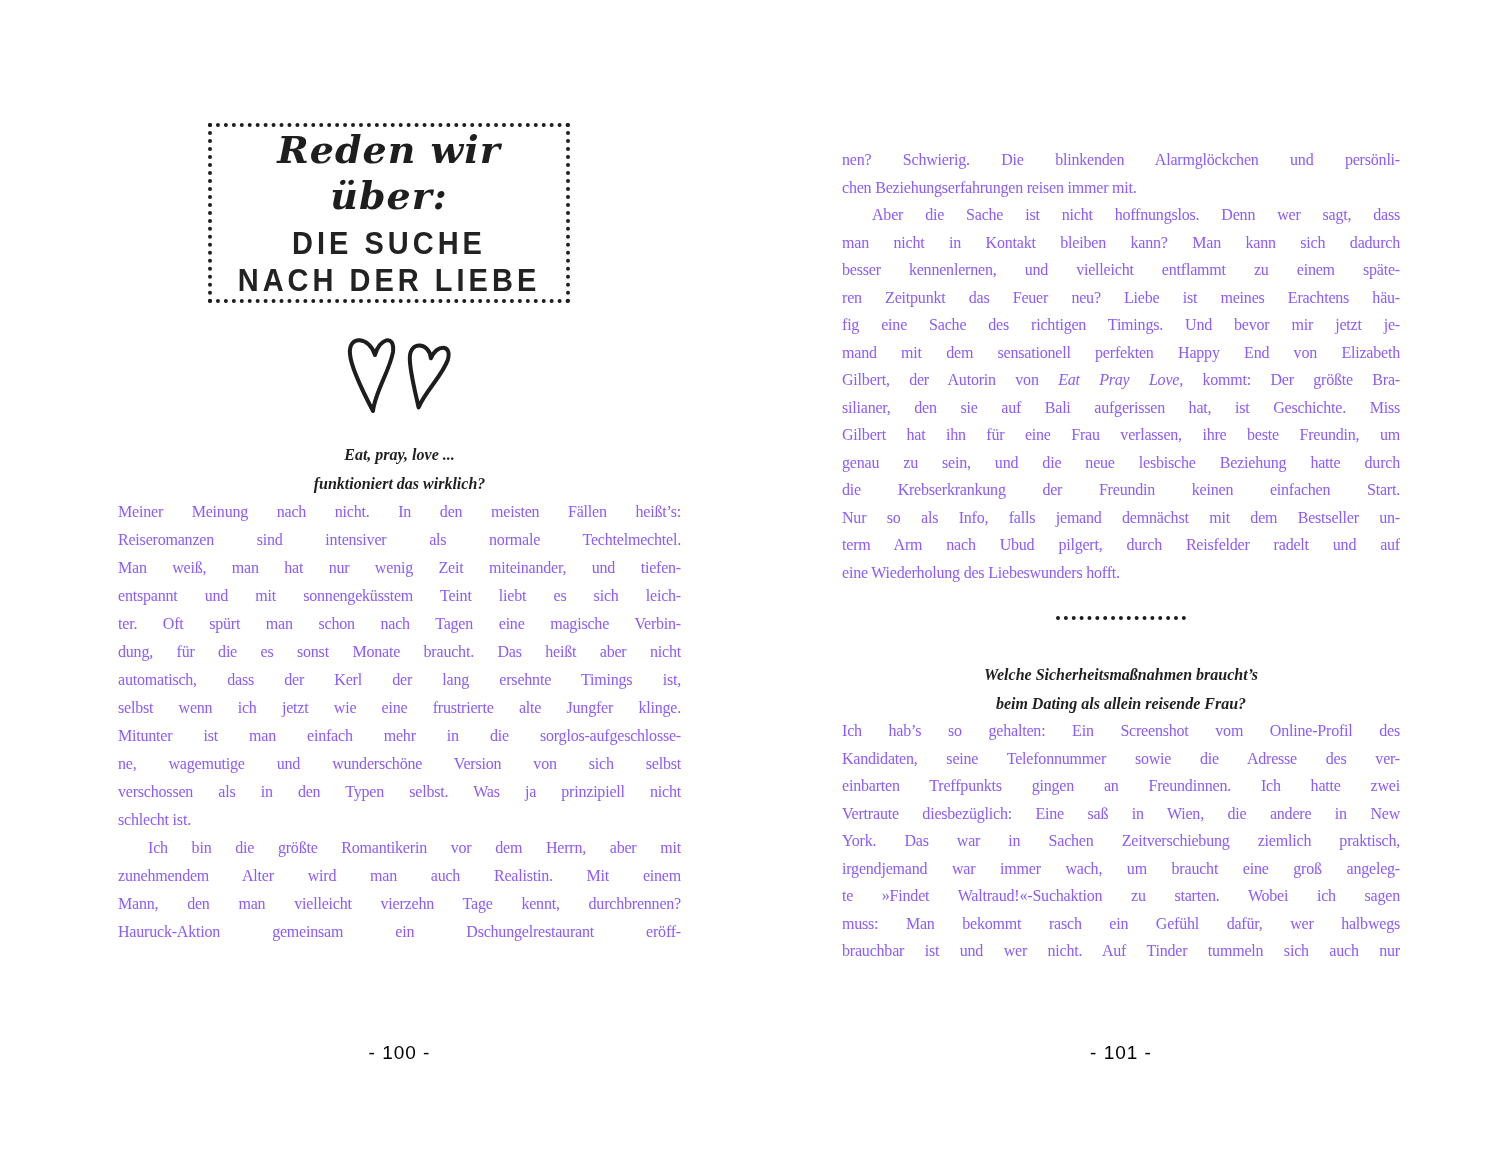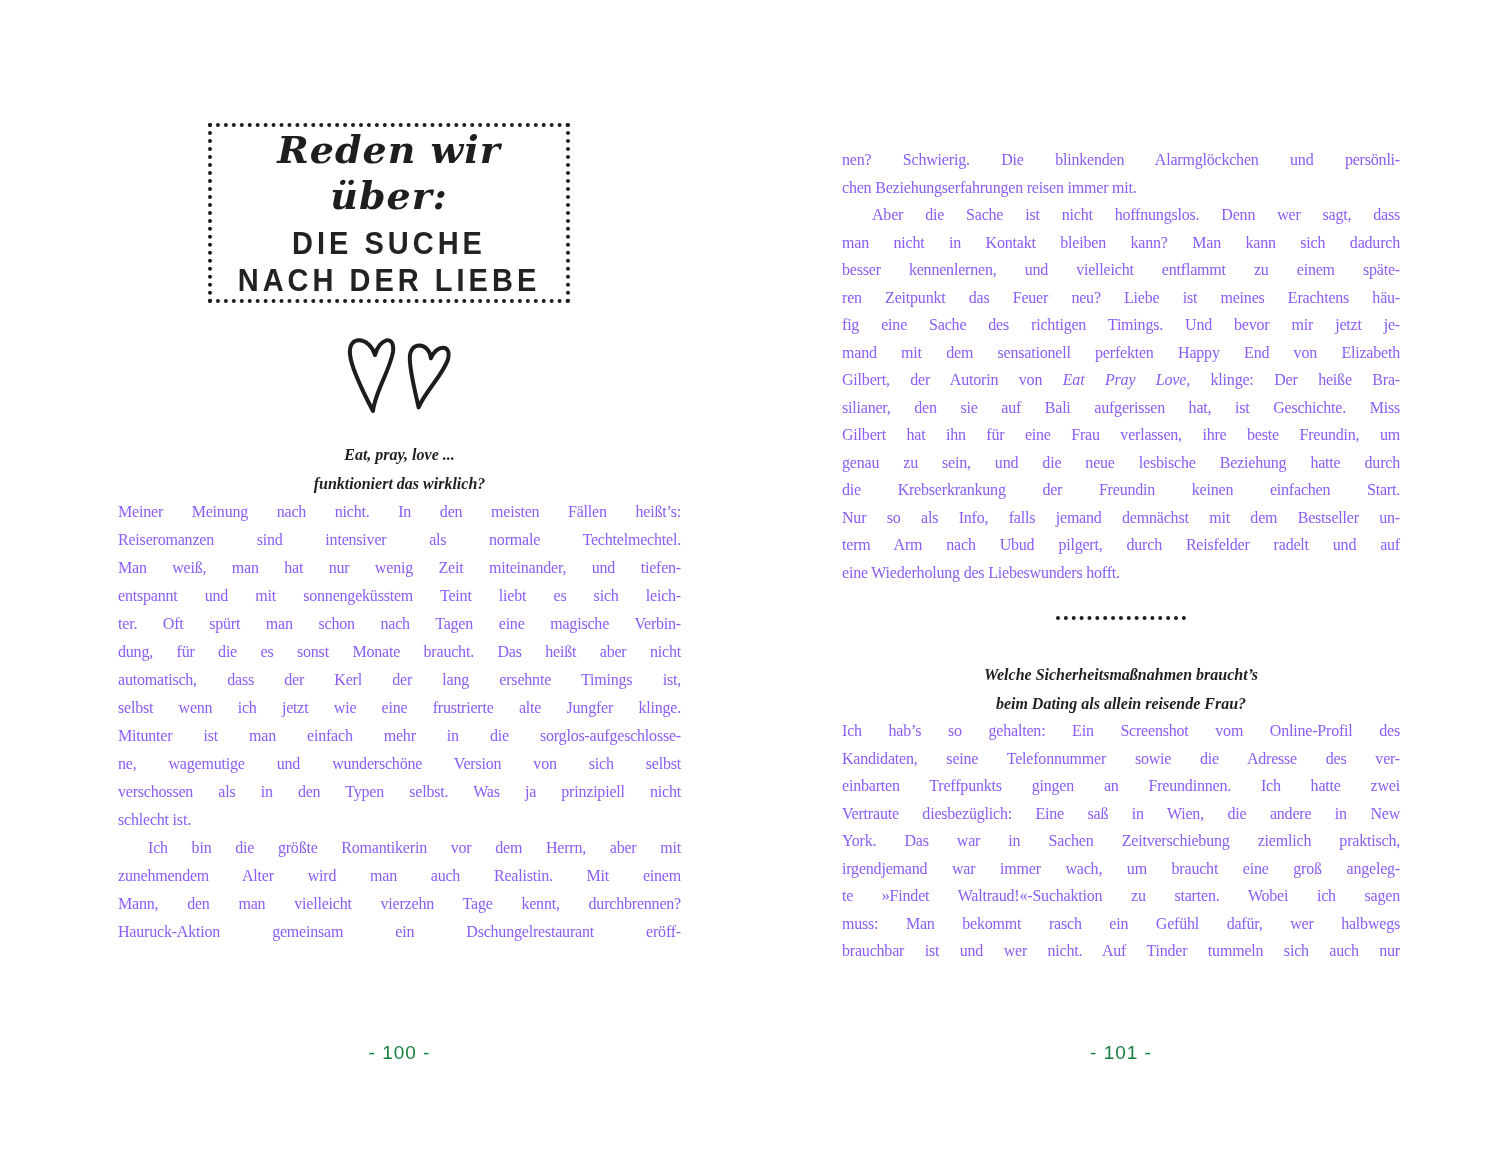--- a/index.html
+++ b/index.html
@@ -67,21 +67,21 @@
   .divider-dots {
     left: 1056px; top: 616px; width: 130px; height: 0;
     border-top: 4px dotted #1d1d1d;
   }
 
   
   .page-number {
     width: 563px; text-align: center;
     font-family: "Liberation Sans", sans-serif;
     font-size: 19px; letter-spacing: 1px;
-    color: #15803d;
+    color: #000000;
   }
   .pn-left  { left: 118px; top: 1042px; }
   .pn-right { left: 842px; top: 1042px; width: 558px; }
 </style>
 </head>
 <body>
 
 <div class="abs chapter-box">
   <div class="chapter-kicker">Reden wir über:</div>
   <div class="chapter-title-line">DIE SUCHE</div>
@@ -121,21 +121,21 @@
 
 <div class="abs body-block body-right1">
     <div class="line"><span>nen? Schwierig. Die blinkenden Alarmglöckchen und persönli-</span></div>
     <div class="line no-just"><span>chen Beziehungserfahrungen reisen immer mit.</span></div>
     <div class="line indent"><span>Aber die Sache ist nicht hoffnungslos. Denn wer sagt, dass</span></div>
     <div class="line"><span>man nicht in Kontakt bleiben kann? Man kann sich dadurch</span></div>
     <div class="line"><span>besser kennenlernen, und vielleicht entflammt zu einem späte-</span></div>
     <div class="line"><span>ren Zeitpunkt das Feuer neu? Liebe ist meines Erachtens häu-</span></div>
     <div class="line"><span>fig eine Sache des richtigen Timings. Und bevor mir jetzt je-</span></div>
     <div class="line"><span>mand mit dem sensationell perfekten Happy End von Elizabeth</span></div>
-    <div class="line"><span>Gilbert, der Autorin von </span><span class="it">Eat Pray Love,</span><span> klinge: Der heiße Bra-</span></div>
+    <div class="line"><span>Gilbert, der Autorin von </span><span class="it">Eat Pray Love,</span><span> kommt: Der größte Bra-</span></div>
     <div class="line"><span>silianer, den sie auf Bali aufgerissen hat, ist Geschichte. Miss</span></div>
     <div class="line"><span>Gilbert hat ihn für eine Frau verlassen, ihre beste Freundin, um</span></div>
     <div class="line"><span>genau zu sein, und die neue lesbische Beziehung hatte durch</span></div>
     <div class="line"><span>die Krebserkrankung der Freundin keinen einfachen Start.</span></div>
     <div class="line"><span>Nur so als Info, falls jemand demnächst mit dem Bestseller un-</span></div>
     <div class="line"><span>term Arm nach Ubud pilgert, durch Reisfelder radelt und auf</span></div>
     <div class="line no-just"><span>eine Wiederholung des Liebeswunders hofft.</span></div>
   </div>
 
 <div class="abs divider-dots"></div>

